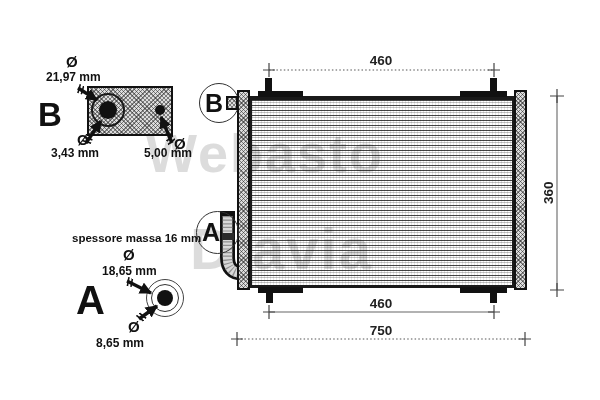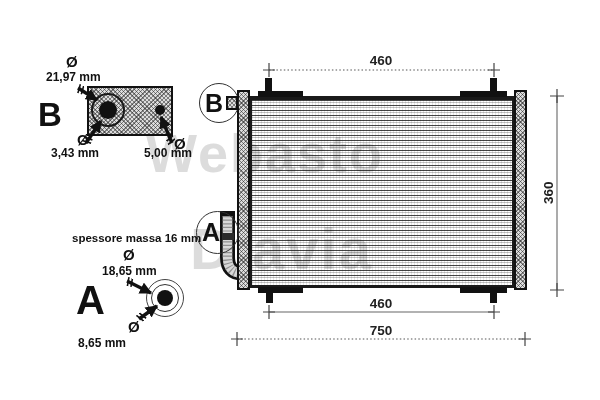--- a/index.html
+++ b/index.html
@@ -65,21 +65,21 @@
   <div class="lbl" style="left:72px;top:233px;font-size:11.5px;">spessore massa 16 mm</div>
   <div class="lbl sym" style="left:123px;top:247px;">Ø</div>
   <div class="lbl" style="left:102px;top:265px;">18,65 mm</div>
   <div class="bigletter" style="left:76px;top:280px;font-size:40px;">A</div>
 
   <div class="circ" style="left:146px;top:279px;width:38px;height:38px;border:1.5px solid #444;background:#fff;z-index:3;"></div>
   <div class="circ" style="left:151px;top:284px;width:28px;height:28px;border:1.5px solid #333;z-index:4;"></div>
   <div class="dot" style="left:157px;top:290px;width:16px;height:16px;"></div>
 
   <div class="lbl sym" style="left:128px;top:319px;">Ø</div>
-  <div class="lbl" style="left:78px;top:337px;">8,65 mm</div>
+  <div class="lbl" style="left:96px;top:337px;">8,65 mm</div>
 
   <svg class="layer" width="600" height="400" style="z-index:2;">
     <path d="M227.5,216 L227.5,257 Q227.5,273 242,273 L250,273" fill="none" stroke="#111" stroke-width="15"></path>
     <path d="M227.5,216 L227.5,257 Q227.5,273 242,273 L250,273" fill="none" stroke="#d8d8d8" stroke-width="9.5"></path>
     <path d="M227.5,216 L227.5,257 Q227.5,273 242,273 L250,273" fill="none" stroke="#8f8f8f" stroke-width="9.5" stroke-dasharray="1.2 2.4"></path>
     <path d="M220,213.5 L235,213.5" stroke="#111" stroke-width="5"></path>
   </svg>
   <div class="blk" style="left:222px;top:233px;width:12px;height:7px;background:#2b2b2b;z-index:3;"></div>
 
   <div class="abs fins" style="left:250px;top:96px;width:264px;height:192px;border:solid #1a1a1a;border-width:4px 2px 3px 2px;box-sizing:border-box;z-index:2;"></div>

